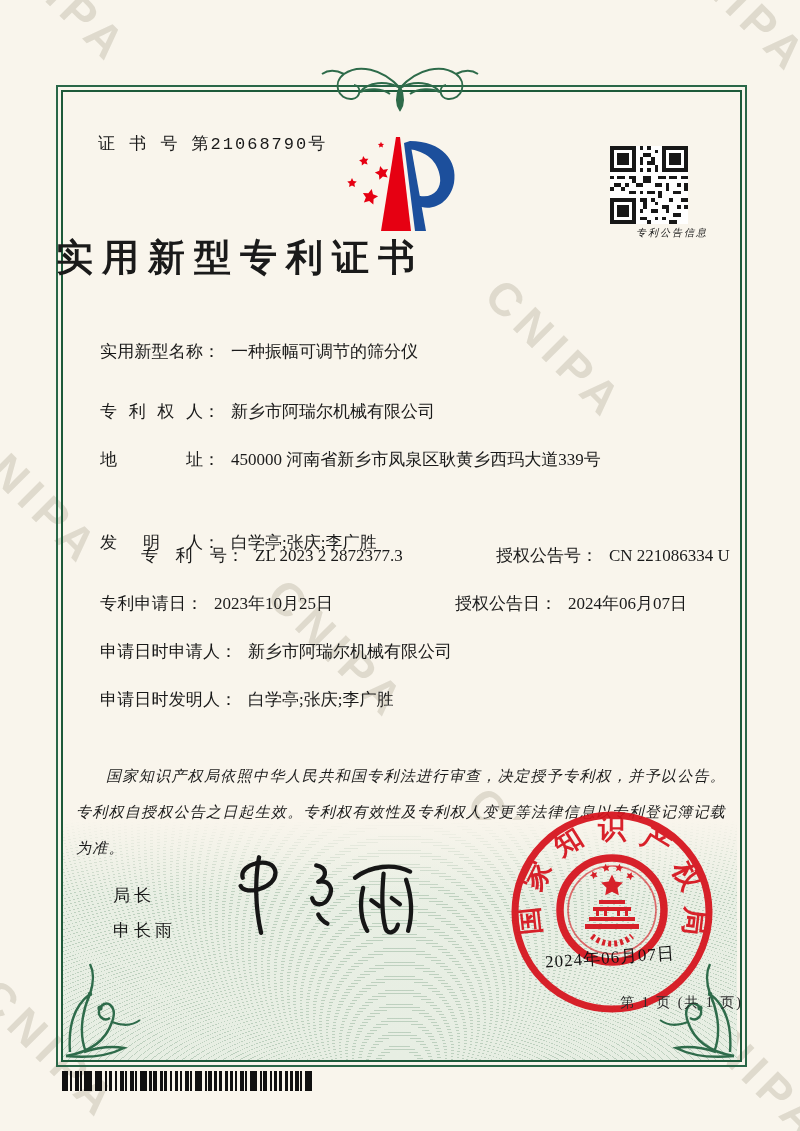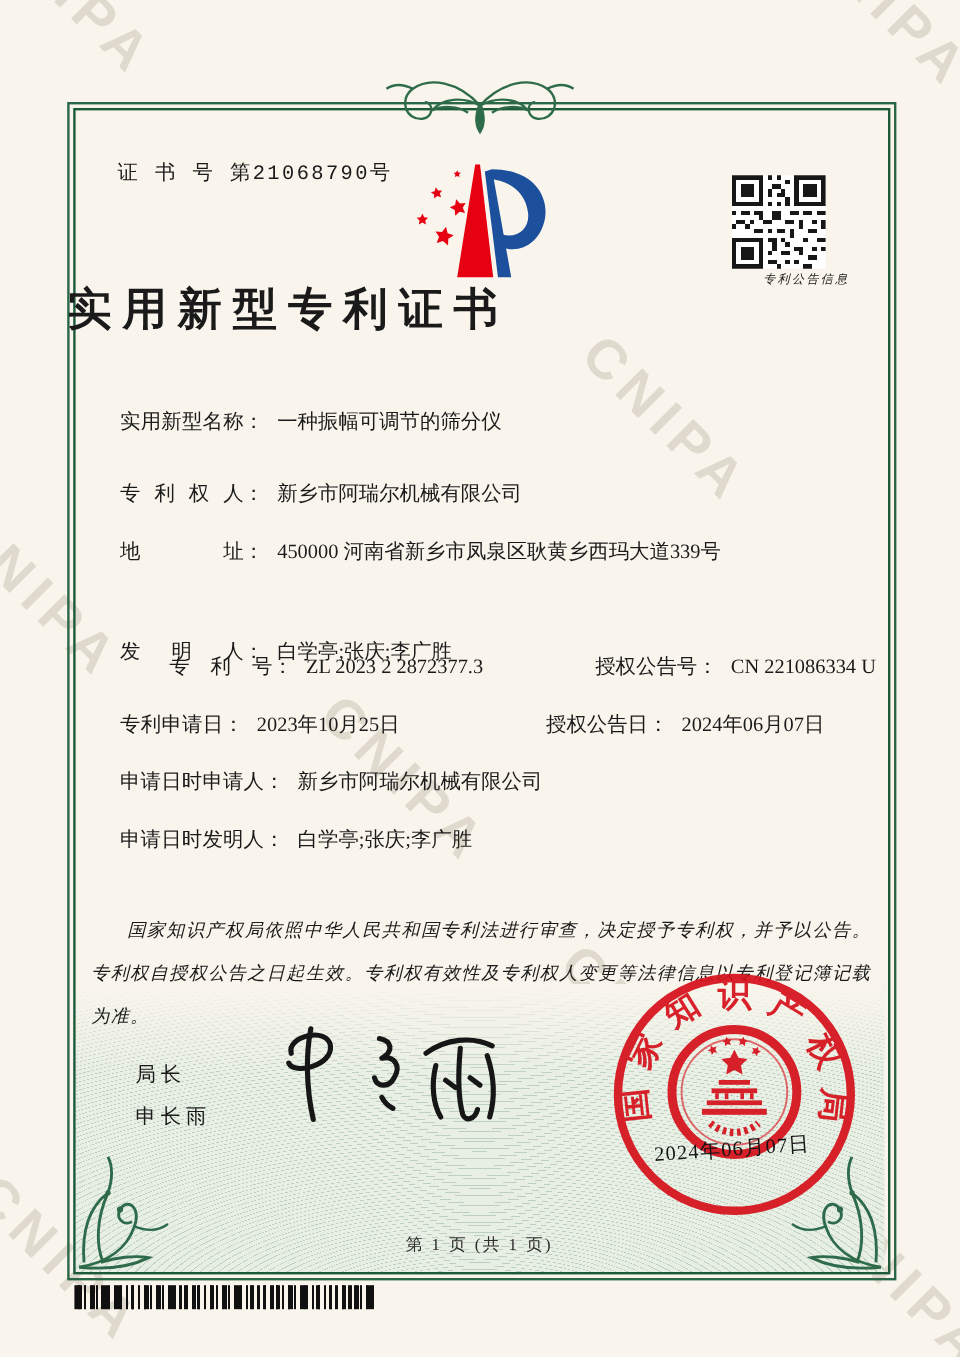--- a/index.html
+++ b/index.html
@@ -42,21 +42,21 @@
   .sig-title{position:absolute;left:113px;top:884px;font-family:"Liberation Sans",sans-serif;
              font-size:17px;letter-spacing:4px;}
   .sig-name{position:absolute;left:113px;top:919px;font-family:"Liberation Sans",sans-serif;
             font-size:17px;letter-spacing:4px;}
   .sig-script{position:absolute;left:228px;top:843px;}
   
   .seal{position:absolute;left:508px;top:808px;opacity:.93;}
   .seal-date{position:absolute;left:545px;top:945px;width:160px;font-size:17px;
              letter-spacing:1px;color:#141414;transform:rotate(-4deg);}
   
-  .pagenum{position:absolute;left:56px;top:1029px;width:687px;text-align:center;
+  .pagenum{position:absolute;left:56px;top:994px;width:687px;text-align:right;
            font-size:14px;letter-spacing:2px;color:#2c2c2c;}
   .barcode{position:absolute;left:62px;top:1071px;width:248px;height:20px;
            border-left:3px solid #101010;
            background-image:
              repeating-linear-gradient(90deg,#101010 0 2px,transparent 2px 5px),
              repeating-linear-gradient(90deg,#101010 0 3px,transparent 3px 11px),
              repeating-linear-gradient(90deg,transparent 0 6px,#101010 6px 7px,transparent 7px 13px);}
 </style>
 </head>
 <body>

